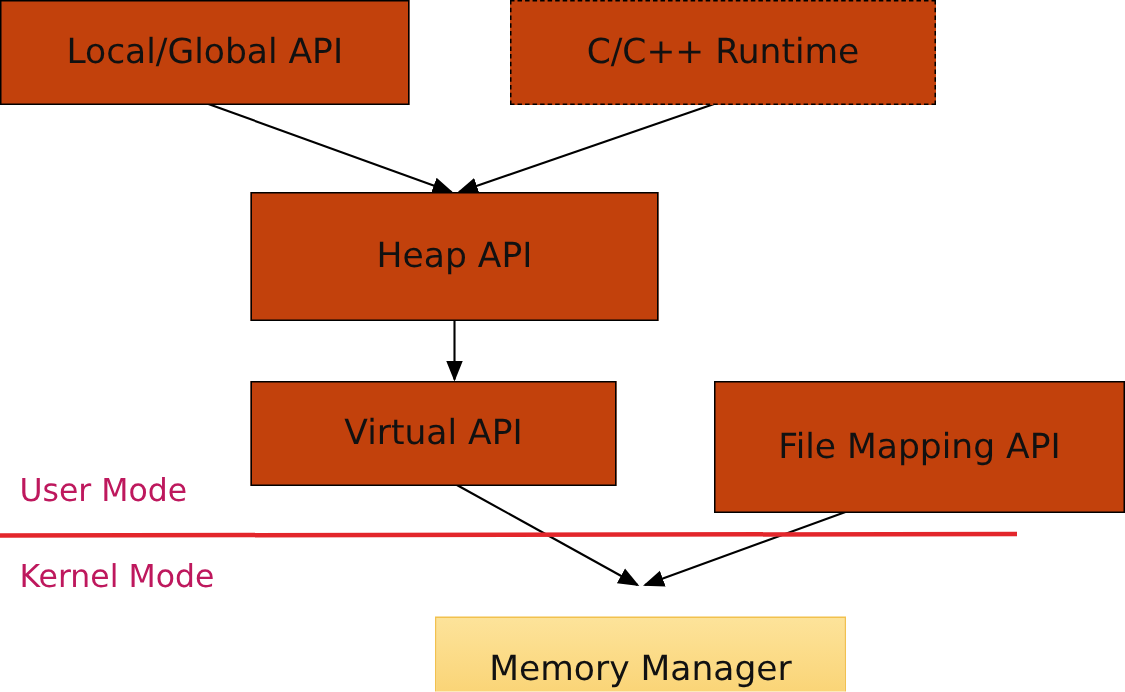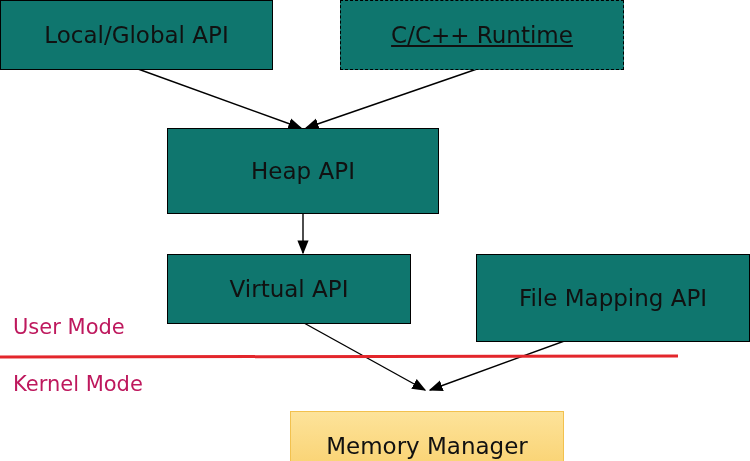--- a/index.html
+++ b/index.html
@@ -1,19 +1,19 @@
 <!DOCTYPE html>
 <html><head>
   <meta charset="utf-8">
   <style>
     html, body { margin: 0; padding: 0; background: #ffffff; }
     body { width: 750px; height: 461px; position: relative; overflow: hidden;
            font-family: "DejaVu Sans", "Liberation Sans", sans-serif; }
     .box { position: absolute; box-sizing: border-box; border: 1.5px solid #000;
-           background: #0f766e; display: flex; align-items: center; justify-content: center;
+           background: #c2410c; display: flex; align-items: center; justify-content: center;
            font-size: 23px; color: #111; }
     .dashed { border: 1.5px dashed #000; }
     .mm { background: linear-gradient(#fde39a, #f9cf6a); border: 1.5px solid #f2c14e; margin-top: 20px; }
     .label { position: absolute; font-size: 21px; color: #be185d; }
     svg { position: absolute; left: 0; top: 0; }
   </style>
 </head>
 <body>
 
 <svg width="750" height="461">
@@ -26,21 +26,21 @@
   <line x1="477" y1="69" x2="306" y2="128" stroke="#000" stroke-width="1.4" marker-end="url(#arr)"></line>
   <line x1="303" y1="198" x2="303" y2="253" stroke="#000" stroke-width="1.4" marker-end="url(#arr)"></line>
   <line x1="304" y1="323" x2="425" y2="390" stroke="#000" stroke-width="1.4" marker-end="url(#arr)"></line>
   <line x1="614" y1="323" x2="430" y2="390" stroke="#000" stroke-width="1.4" marker-end="url(#arr)"></line>
   <line x1="0" y1="357" x2="678" y2="356" stroke="#e3262b" stroke-width="3"></line>
 </svg>
 
 <div class="box" style="left:0;top:0;width:273px;height:70px;">
   <span>Local/Global API</span>
 </div>
-<div class="box dashed" style="left:340px;top:0;width:284px;height:70px;text-decoration:underline;">
+<div class="box dashed" style="left:340px;top:0;width:284px;height:70px;">
   <span>C/C++ Runtime</span>
 </div>
 <div class="box" style="left:167px;top:128px;width:272px;height:86px;">
   <span>Heap API</span>
 </div>
 <div class="box" style="left:167px;top:254px;width:244px;height:70px;">
   <span>Virtual API</span>
 </div>
 <div class="box" style="left:476px;top:254px;width:274px;height:88px;">
   <span>File Mapping API</span>

